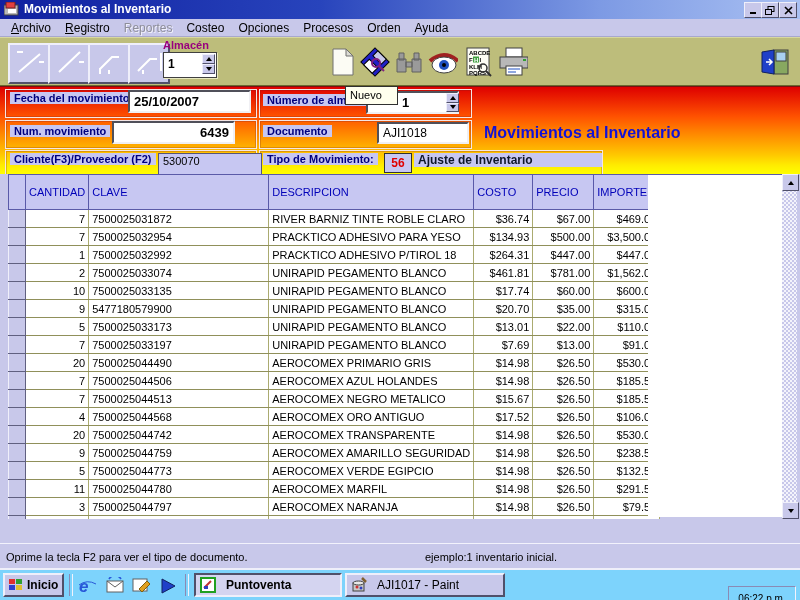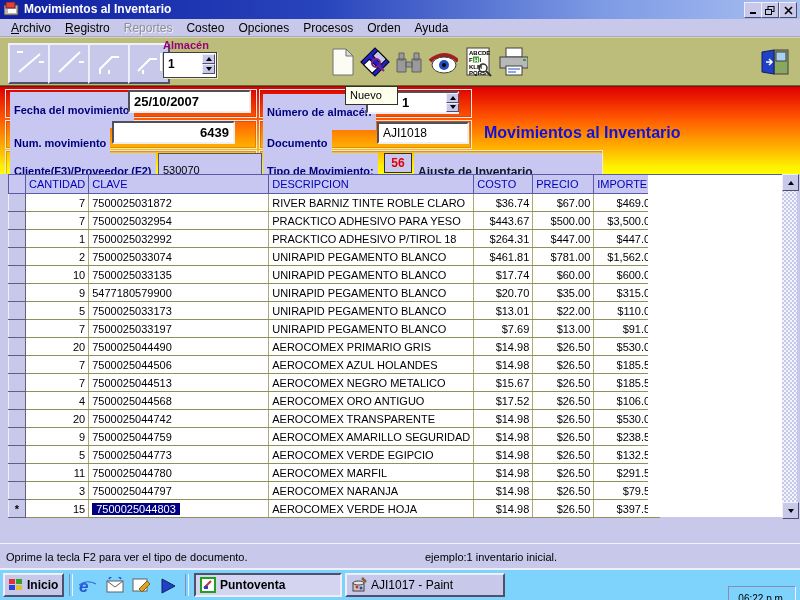--- a/index.html
+++ b/index.html
@@ -43,39 +43,39 @@
   .tri-up{width:0;height:0;border-left:3px solid transparent;border-right:3px solid transparent;border-bottom:4px solid #000;}
   .tri-dn{width:0;height:0;border-left:3px solid transparent;border-right:3px solid transparent;border-top:4px solid #000;}
   .toolicon{position:absolute;top:8px;width:30px;height:32px;display:flex;align-items:center;justify-content:center;}
 
   
   #formband{position:absolute;left:0;top:86px;width:800px;height:88px;
     background:linear-gradient(180deg,#DE0000 0%,#EE2600 16%,#FF5200 34%,#FF7E00 50%,
       #FFA300 64%,#FFC800 78%,#FFEC00 90%,#FFFF00 100%);
     border-top:1px solid #7A1010;box-sizing:border-box;font-size:11px;}
   .fbox{position:absolute;border:1px solid #F4E6E6;box-shadow:inset 0 0 0 1px rgba(120,30,30,.25);}
-  .chip{position:absolute;background:#C7C7F2;color:#00007E;font-weight:bold;padding:12px 4px;white-space:nowrap;}
+  .chip{position:absolute;background:#C7C7F2;color:#00007E;font-weight:bold;padding:0 4px;white-space:nowrap;}
   .finput{position:absolute;background:#fff;border-top:2px solid #50505A;border-left:2px solid #50505A;
     border-right:2px solid #F0F0F4;border-bottom:2px solid #F0F0F4;
     font-weight:bold;font-size:13px;box-sizing:border-box;padding:2px 4px;color:#000;}
   #form-heading{position:absolute;left:484px;top:37px;color:#1212D6;font-weight:bold;font-size:16px;}
   #tooltip{position:absolute;left:345px;top:-1px;width:47px;height:17px;background:#FFFFEE;
     border:1px solid #303030;font-size:11px;color:#000;padding-left:4px;line-height:17px;z-index:5;}
   #tipo-code{position:absolute;left:384px;top:66px;width:26px;height:18px;background:#C7C7F2;
     border:1px solid #303030;color:#E00000;font-weight:bold;font-size:12px;text-align:center;line-height:18px;}
   #cliente-input{position:absolute;left:158px;top:66px;width:94px;height:18px;background:#C7C7F2;
-    border:1px solid #55557A;font-size:11px;padding:10px 4px;color:#000;box-sizing:content-box;}
+    border:1px solid #55557A;font-size:11px;padding:1px 4px;color:#000;box-sizing:content-box;}
   #tipo-desc{color:#0f172a;font-size:12px;}
 
   
   #gridarea{position:absolute;left:0;top:174px;width:800px;height:345px;background:#C8C8EA;}
   #grid-table{position:absolute;left:8px;top:0;border-collapse:collapse;table-layout:fixed;
     font-size:11px;background:#fff;}
   #grid-table th{background:#C7C7F2;color:#0000B8;font-weight:normal;text-align:left;
-    height:18px;padding:0 3px;border:1px solid #5A5AA8;overflow:hidden;white-space:nowrap;}
+    height:18px;padding:8px 3px;border:1px solid #5A5AA8;overflow:hidden;white-space:nowrap;}
   #grid-table td{height:17px;padding:0 3px;border-right:1px solid #ABAB70;
     border-bottom:1px solid #90905A;overflow:hidden;white-space:nowrap;background:#fff;color:#000;}
   #grid-table td.selcol{background:#C8C8EA;border-top:1px solid #EFEFFA;border-left:1px solid #EFEFFA;
     border-right:1px solid #606080;border-bottom:1px solid #606080;text-align:center;font-weight:bold;}
   #grid-table td.num{text-align:right;}
   .sel{background:#000080;color:#fff;padding:0 4px;}
   #grid-filler{position:absolute;left:648px;top:0;width:134px;height:343px;background:#fff;
     border-top:1px solid #5A5AA8;box-sizing:border-box;}
   #vscroll{position:absolute;left:782px;top:0;width:15px;height:343px;
     background-color:#C8C8EA;
@@ -90,21 +90,21 @@
   #statusbar{position:absolute;left:0;top:543px;width:800px;height:25px;background:#C8C8EA;
     border-top:1px solid #F2F2FC;font-size:11px;color:#000;}
   #status-left{position:absolute;left:6px;top:7px;}
   #status-right{position:absolute;left:425px;top:7px;}
   #taskbar{position:absolute;left:0;top:568px;width:800px;height:32px;background:#7dd3fc;
     border-top:2px solid #EFEFFA;box-sizing:border-box;}
   #start-btn{position:absolute;left:3px;top:3px;width:61px;height:24px;display:flex;
     align-items:center;gap:3px;padding-left:3px;box-sizing:border-box;font-weight:bold;font-size:12px;}
   .tb-sep{position:absolute;top:4px;width:2px;height:22px;border-left:1px solid #8A8AB4;border-right:1px solid #F2F2FC;}
   .ql{position:absolute;top:5px;width:22px;height:22px;display:flex;align-items:center;justify-content:center;}
-  .taskbtn{position:absolute;top:3px;height:24px;display:flex;align-items:center;gap:4px;
+  .taskbtn{position:absolute;top:3px;height:24px;display:flex;align-items:center;gap:10px;
     padding-left:4px;box-sizing:border-box;font-size:12px;overflow:hidden;white-space:nowrap;}
   .taskbtn.active{font-weight:bold;background:#D4D4F0;
     border-top:2px solid #50506A;border-left:2px solid #50506A;
     border-right:2px solid #EFEFFA;border-bottom:2px solid #EFEFFA;}
   #clock{position:absolute;left:728px;top:16px;width:66px;height:22px;
     border-top:1px solid #8A8AB4;border-left:1px solid #8A8AB4;
     border-right:1px solid #F2F2FC;border-bottom:1px solid #F2F2FC;
     font-size:10px;display:flex;align-items:center;justify-content:center;}
 </style>
 </head>
@@ -317,21 +317,21 @@
             <td>RIVER BARNIZ TINTE ROBLE CLARO</td>
             <td class="num">$36.74</td>
             <td class="num">$67.00</td>
             <td class="num">$469.00</td>
           </tr>
           <tr>
             <td class="selcol"></td>
             <td class="num">7</td>
             <td>7500025032954</td>
             <td>PRACKTICO ADHESIVO PARA YESO</td>
-            <td class="num">$443.67</td>
+            <td class="num">$134.93</td>
             <td class="num">$500.00</td>
             <td class="num">$3,500.00</td>
           </tr>
           <tr>
             <td class="selcol"></td>
             <td class="num">1</td>
             <td>7500025032992</td>
             <td>PRACKTICO ADHESIVO P/TIROL 18</td>
             <td class="num">$264.31</td>
             <td class="num">$447.00</td>

